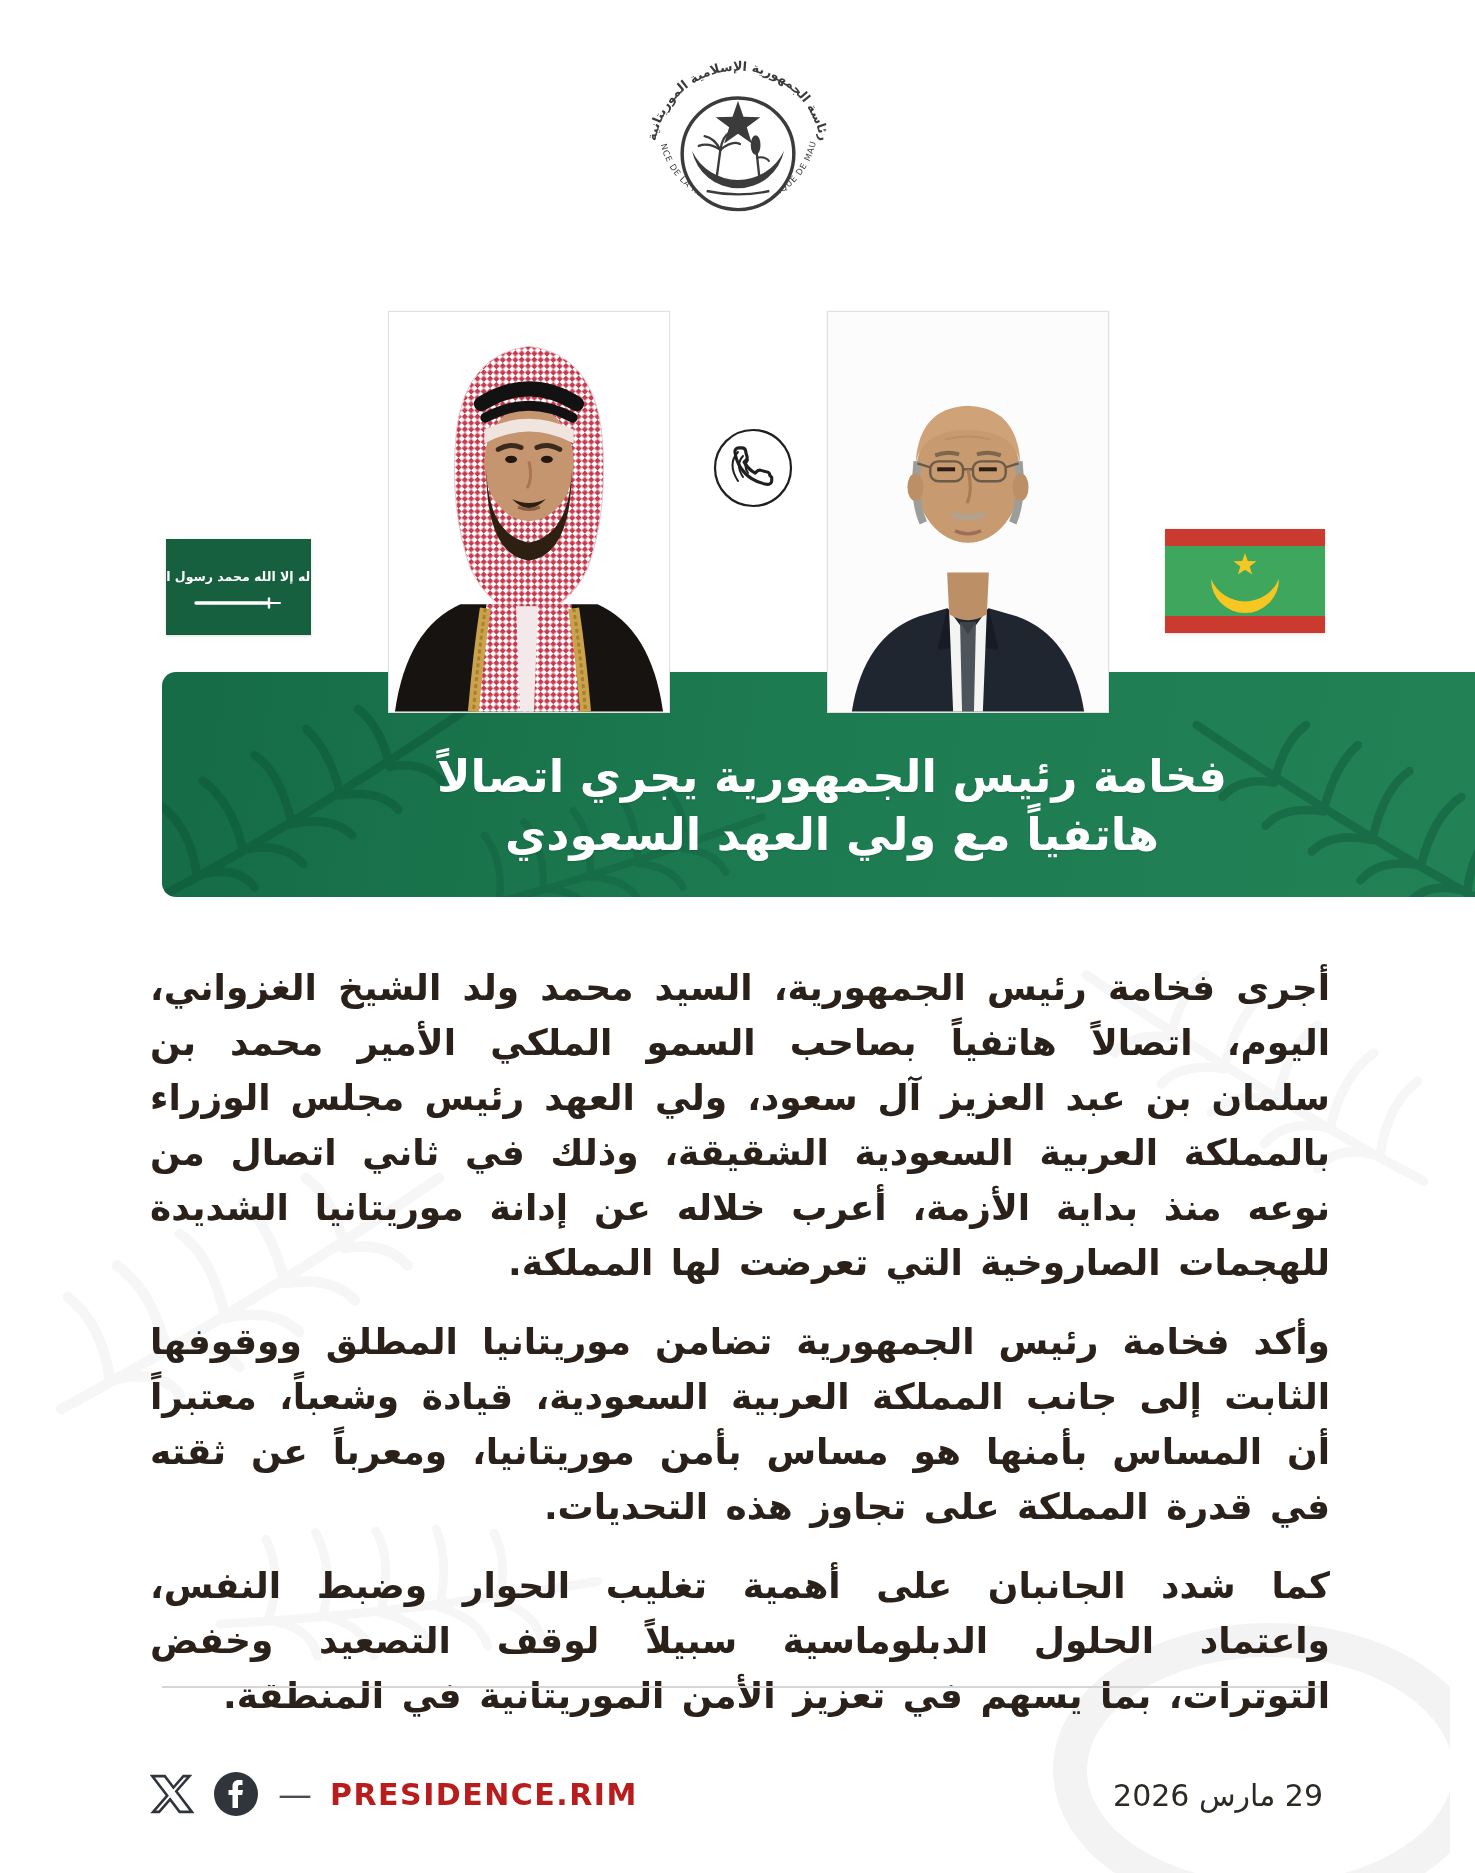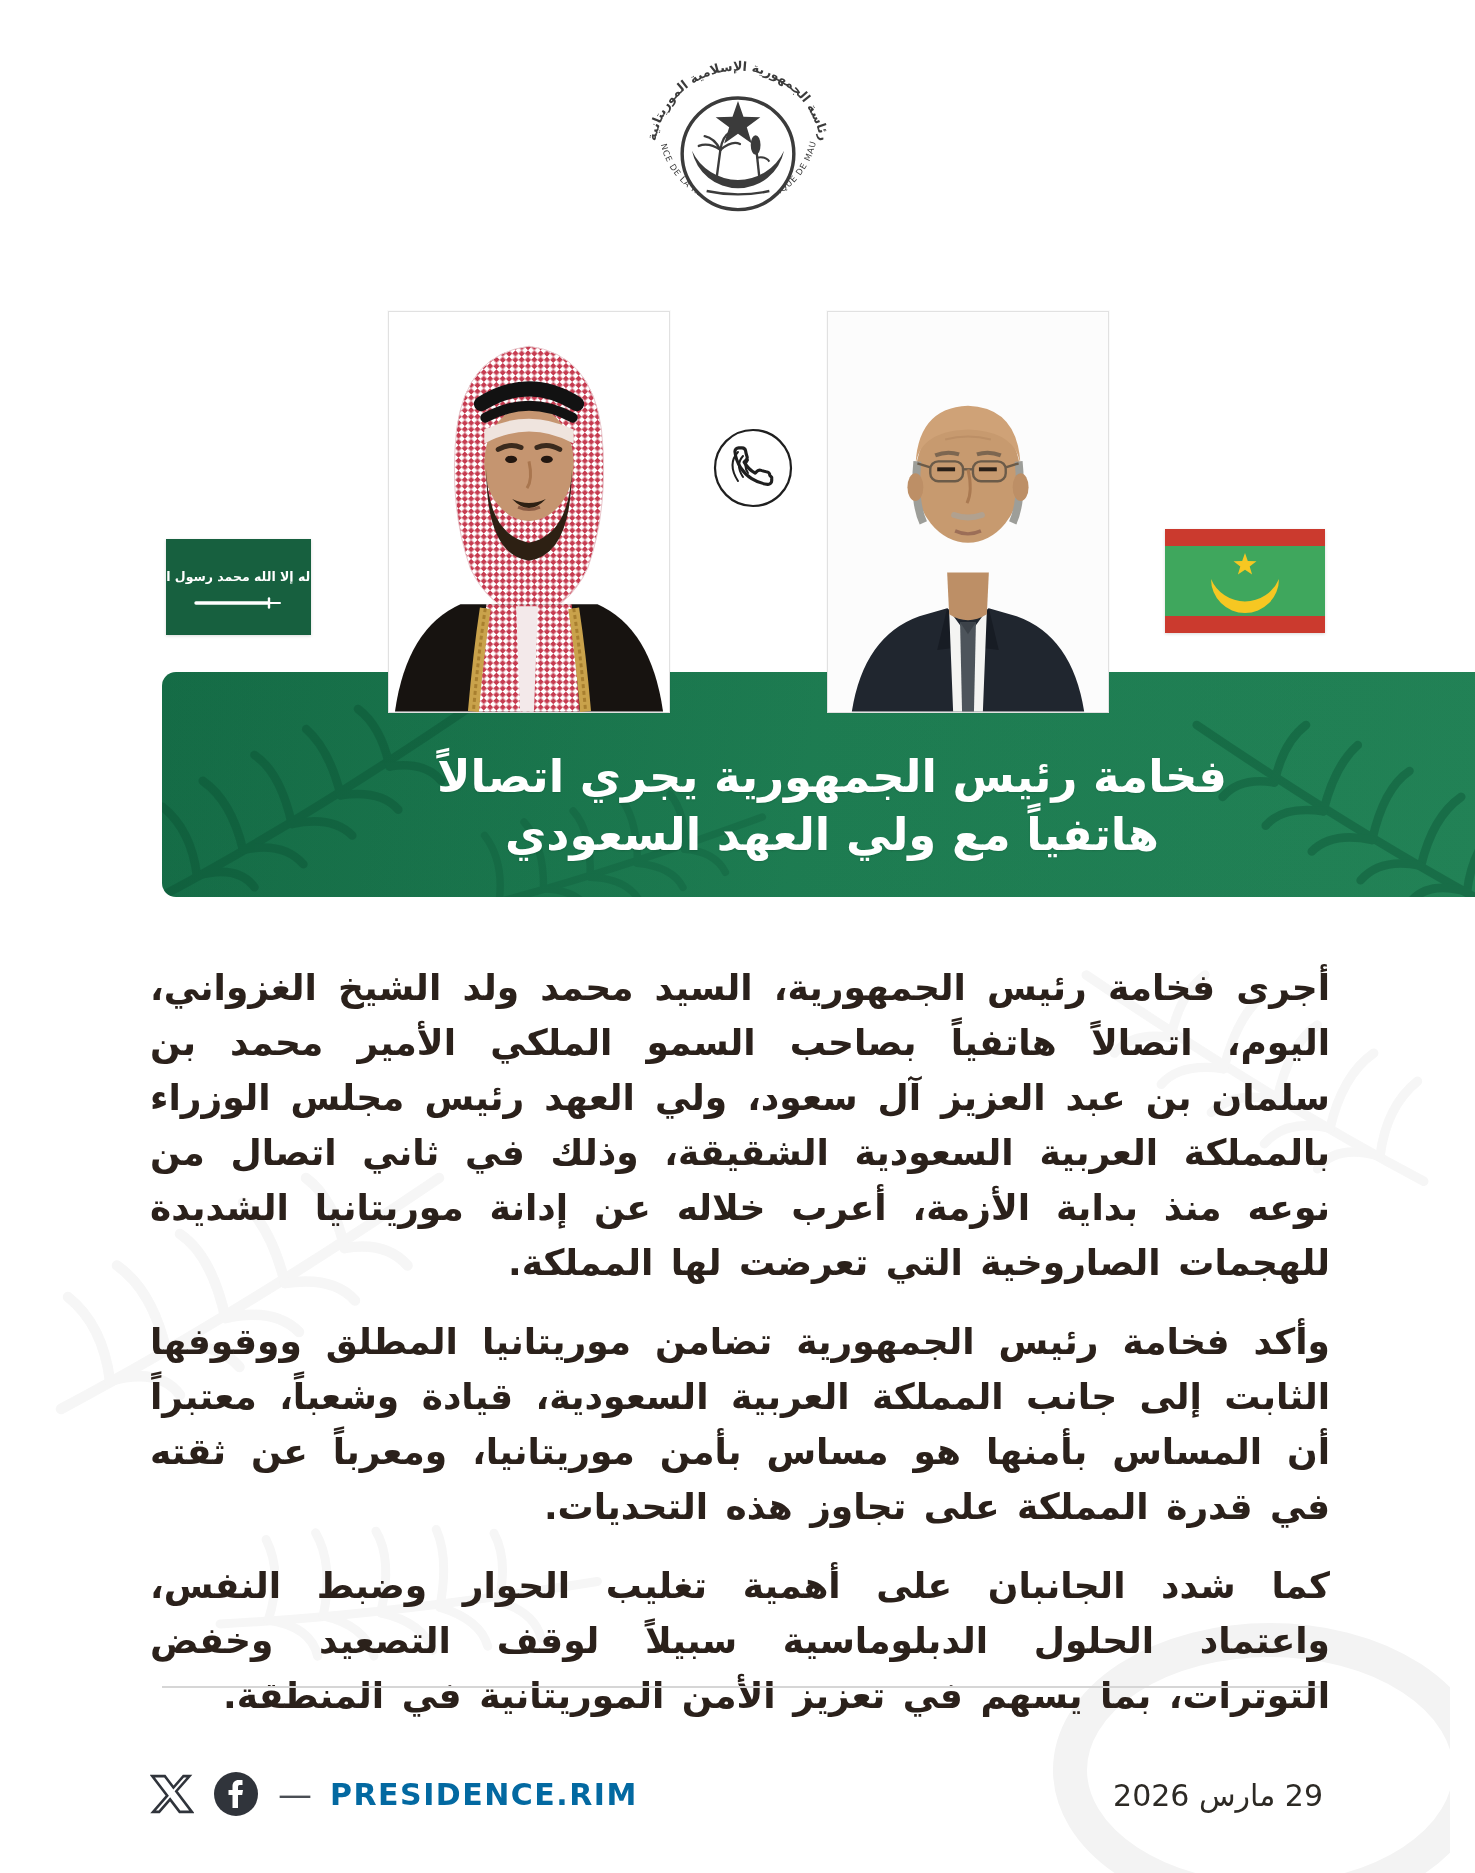--- a/index.html
+++ b/index.html
@@ -48,21 +48,21 @@
     margin:0 0 24px 0; font-size:36px; font-weight:700; line-height:55px;
     text-align:justify; word-spacing:5px;
   }
   .divider{position:absolute; left:162px; top:1686px; width:1158px; height:2px; background:#d6d6d6; z-index:2;}
   
   .footer-left{
     position:absolute; left:150px; top:1766px; height:56px; z-index:2;
     display:flex; align-items:center; gap:18px; color:#43474d;
   }
   .footer-sep{font-size:34px; font-weight:400; color:#4a4e54; line-height:1;}
-  .footer-handle{font-size:30px; font-weight:600; letter-spacing:1.5px; color:#0369a1;text-align:right;}
+  .footer-handle{font-size:30px; font-weight:600; letter-spacing:1.5px; color:#b91c1c;text-align:right;}
   .footer-date{
     position:absolute; right:152px; top:1778px; z-index:2; direction:rtl;
     font-size:30px; font-weight:500; color:#2d2a25;
   }
 </style>
 </head>
 <body>
 
 <svg width="0" height="0" style="position:absolute" aria-hidden="true">
   <symbol id="frond" viewBox="0 0 120 80">

